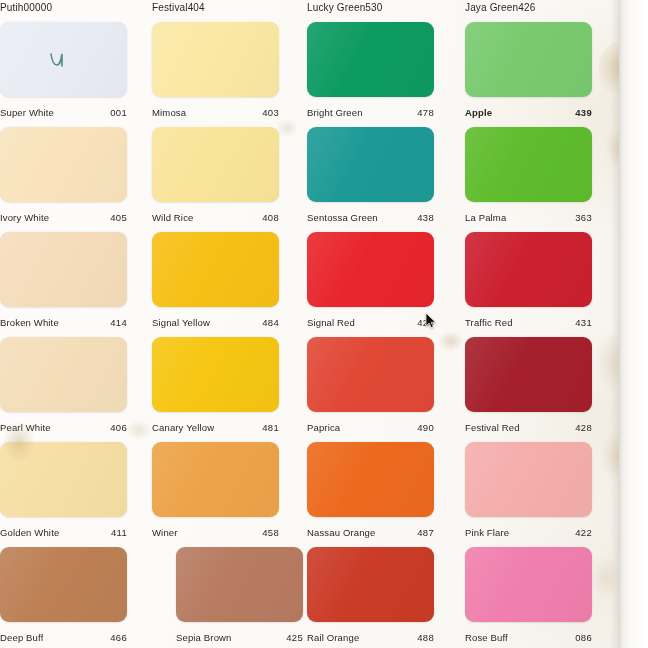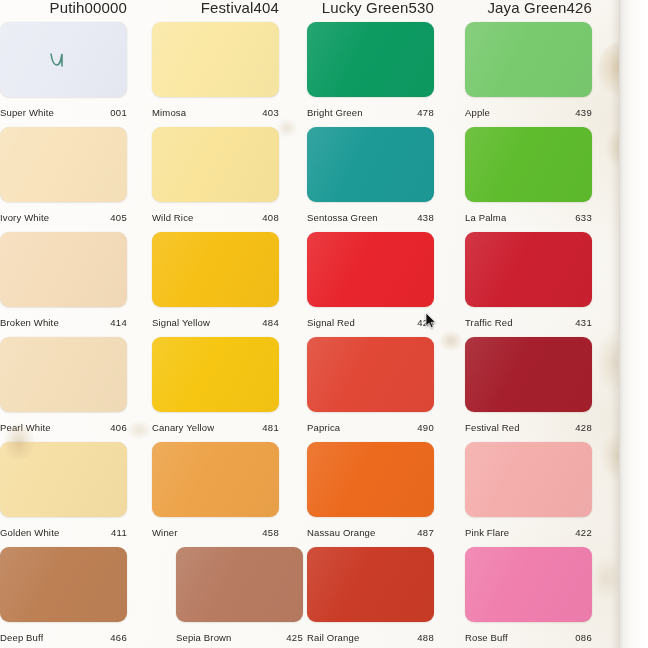--- a/index.html
+++ b/index.html
@@ -81,22 +81,22 @@
   .caption .cd{margin-left:6px;letter-spacing:.3px;}
 
   
   .toprow{
     position:absolute;
     top:0;
     width:127px;
     height:14px;
     display:flex;
     align-items:center;
-    justify-content:flex-end;
-    font-size:15px;
+    justify-content:flex-start;
+    font-size:10px;
     color:#2a2724;
     letter-spacing:.15px;
     white-space:nowrap;
   }
 
   
   .blem{position:absolute;border-radius:50%;pointer-events:none;}
 
   
   #ink-mark{
@@ -256,32 +256,32 @@
           <span class="cd">487</span>
         </div>
       </div>
       <div class="cell" style="left: 307px; top: 547px;">
         <div class="swatch" style="background: rgb(202, 60, 39);"></div>
         <div class="caption">
           <span class="nm">Rail Orange</span>
           <span class="cd">488</span>
         </div>
       </div>
-      <div class="cell" style="left: 465px; top: 22px;">
+      <div class="cell" style="left: 465px; top: 22px; font-weight: bold;">
         <div class="swatch" style="background: rgb(121, 202, 111);"></div>
         <div class="caption">
           <span class="nm">Apple</span>
           <span class="cd">439</span>
         </div>
       </div>
       <div class="cell" style="left: 465px; top: 127px;">
         <div class="swatch" style="background: rgb(95, 188, 45);"></div>
         <div class="caption">
           <span class="nm">La Palma</span>
-          <span class="cd">633</span>
+          <span class="cd">363</span>
         </div>
       </div>
       <div class="cell" style="left: 465px; top: 232px;">
         <div class="swatch" style="background: rgb(204, 32, 48);"></div>
         <div class="caption">
           <span class="nm">Traffic Red</span>
           <span class="cd">431</span>
         </div>
       </div>
       <div class="cell" style="left: 465px; top: 337px;">

